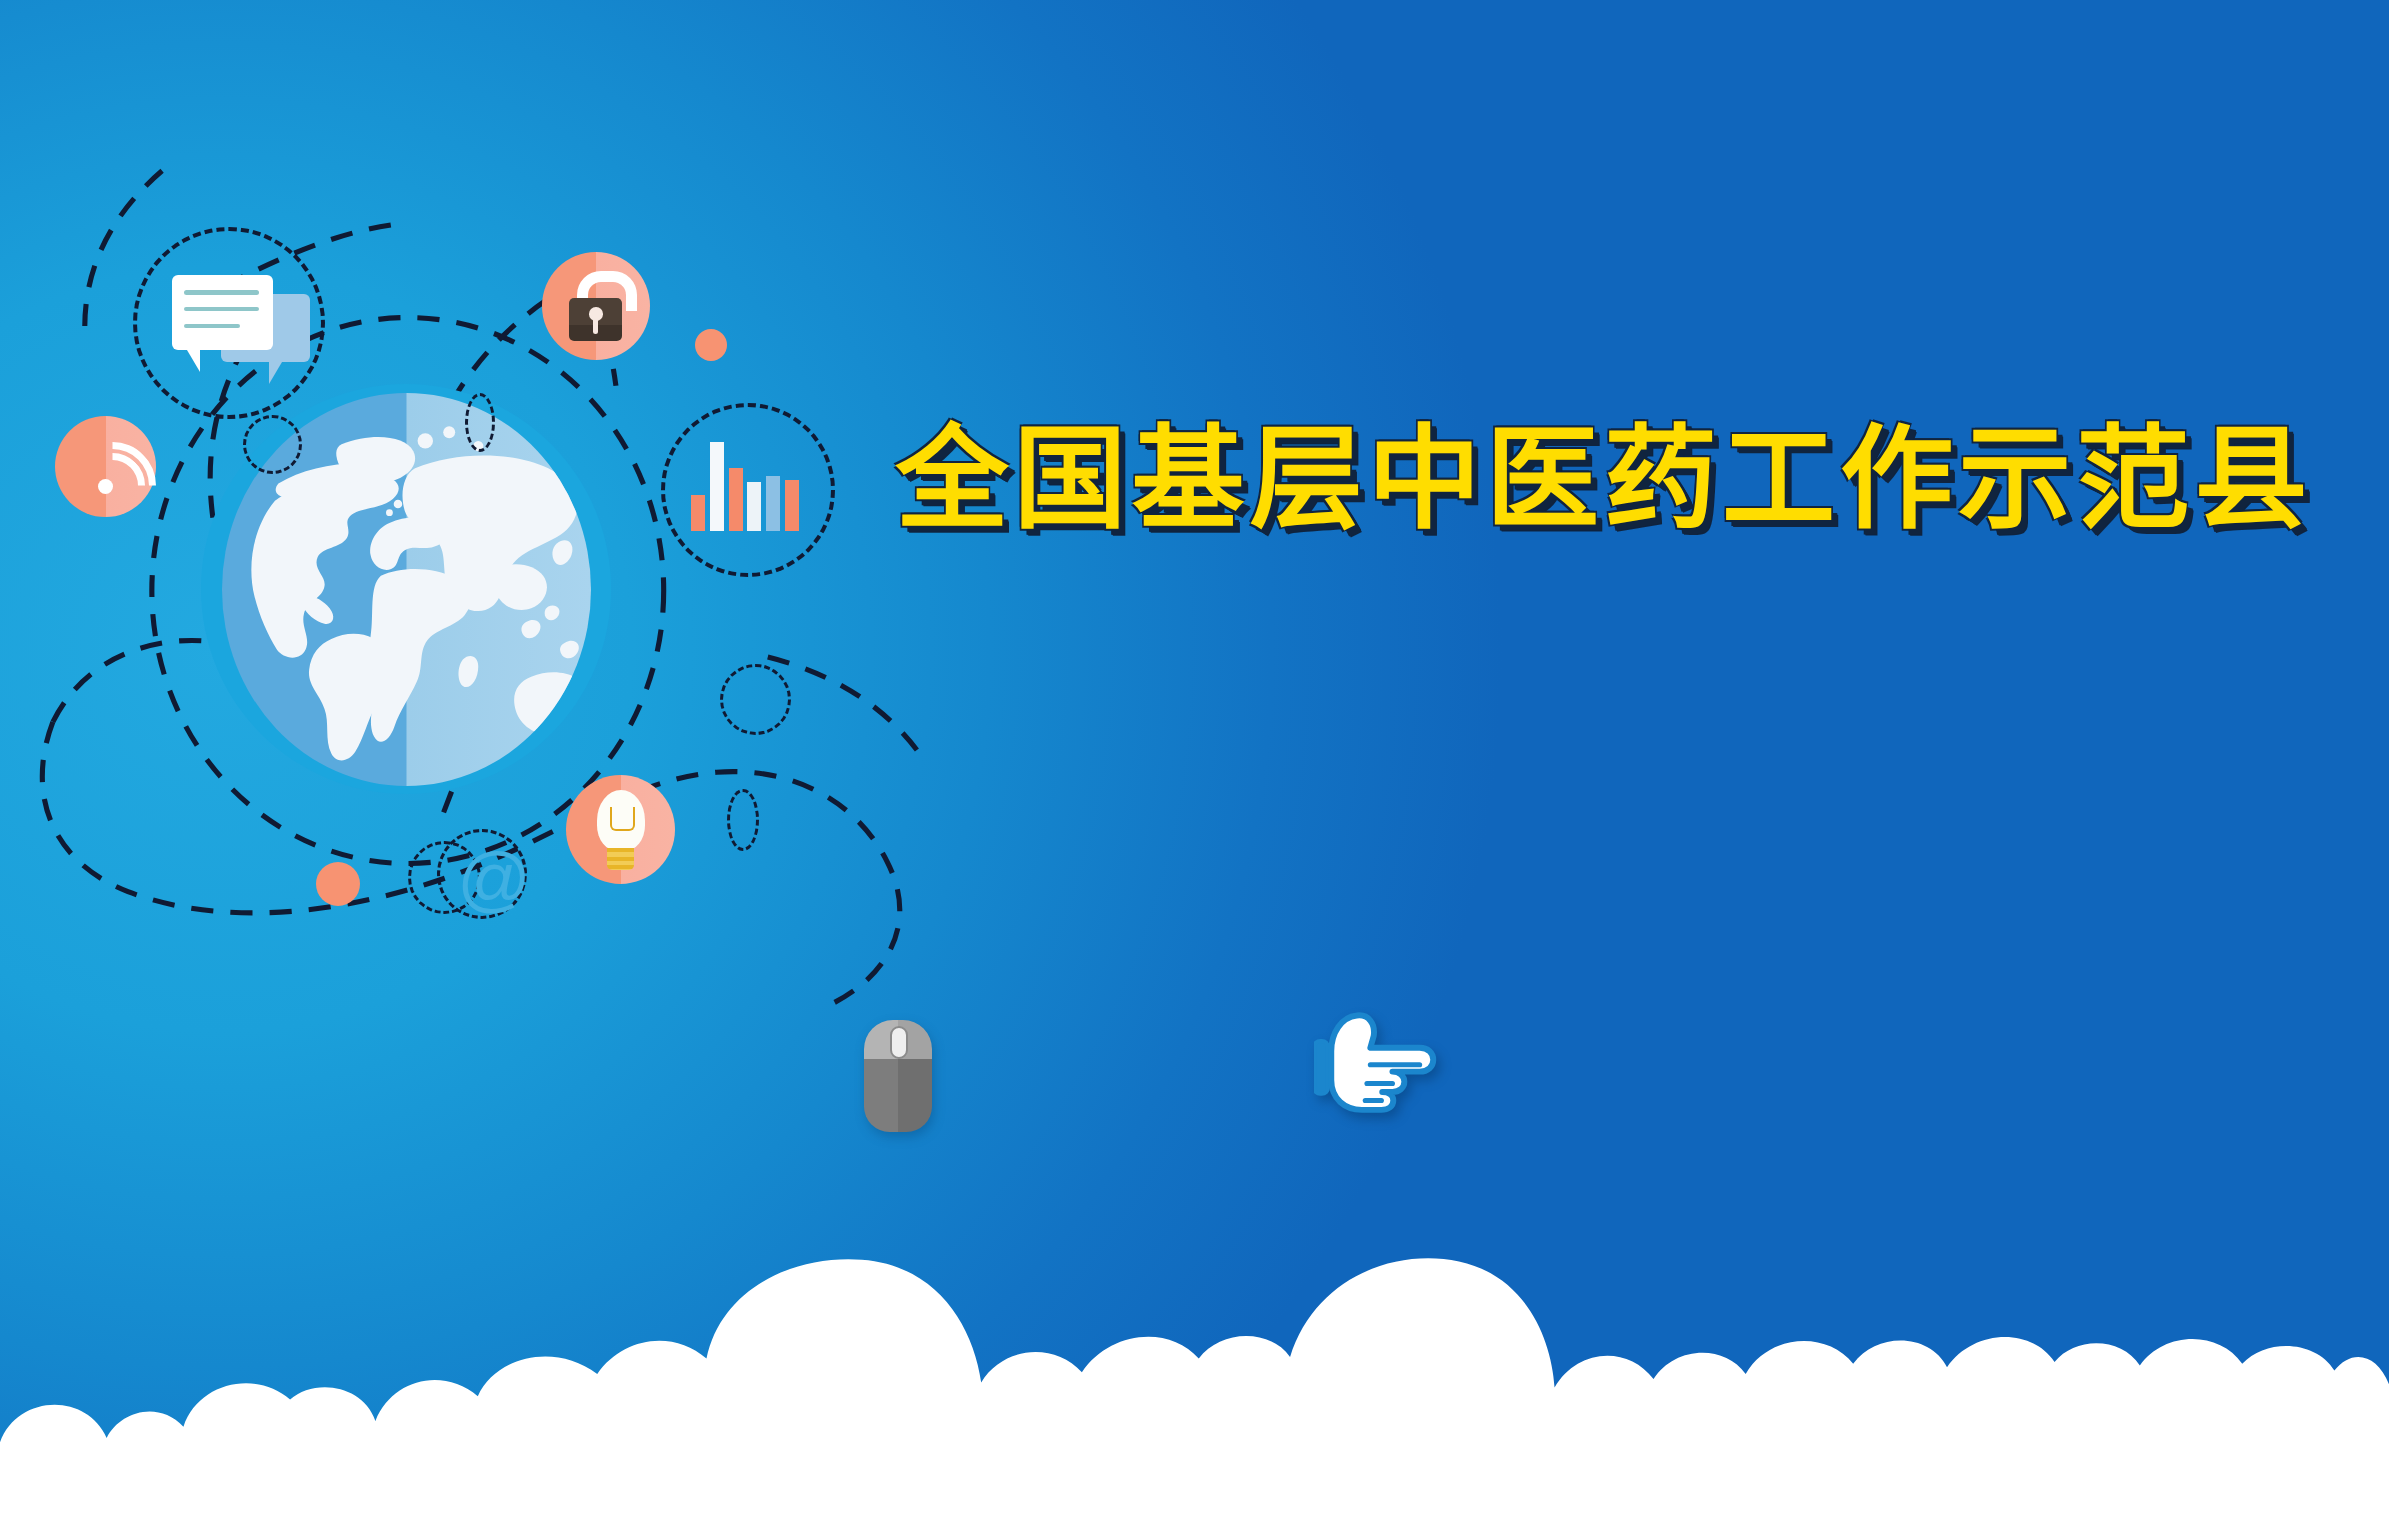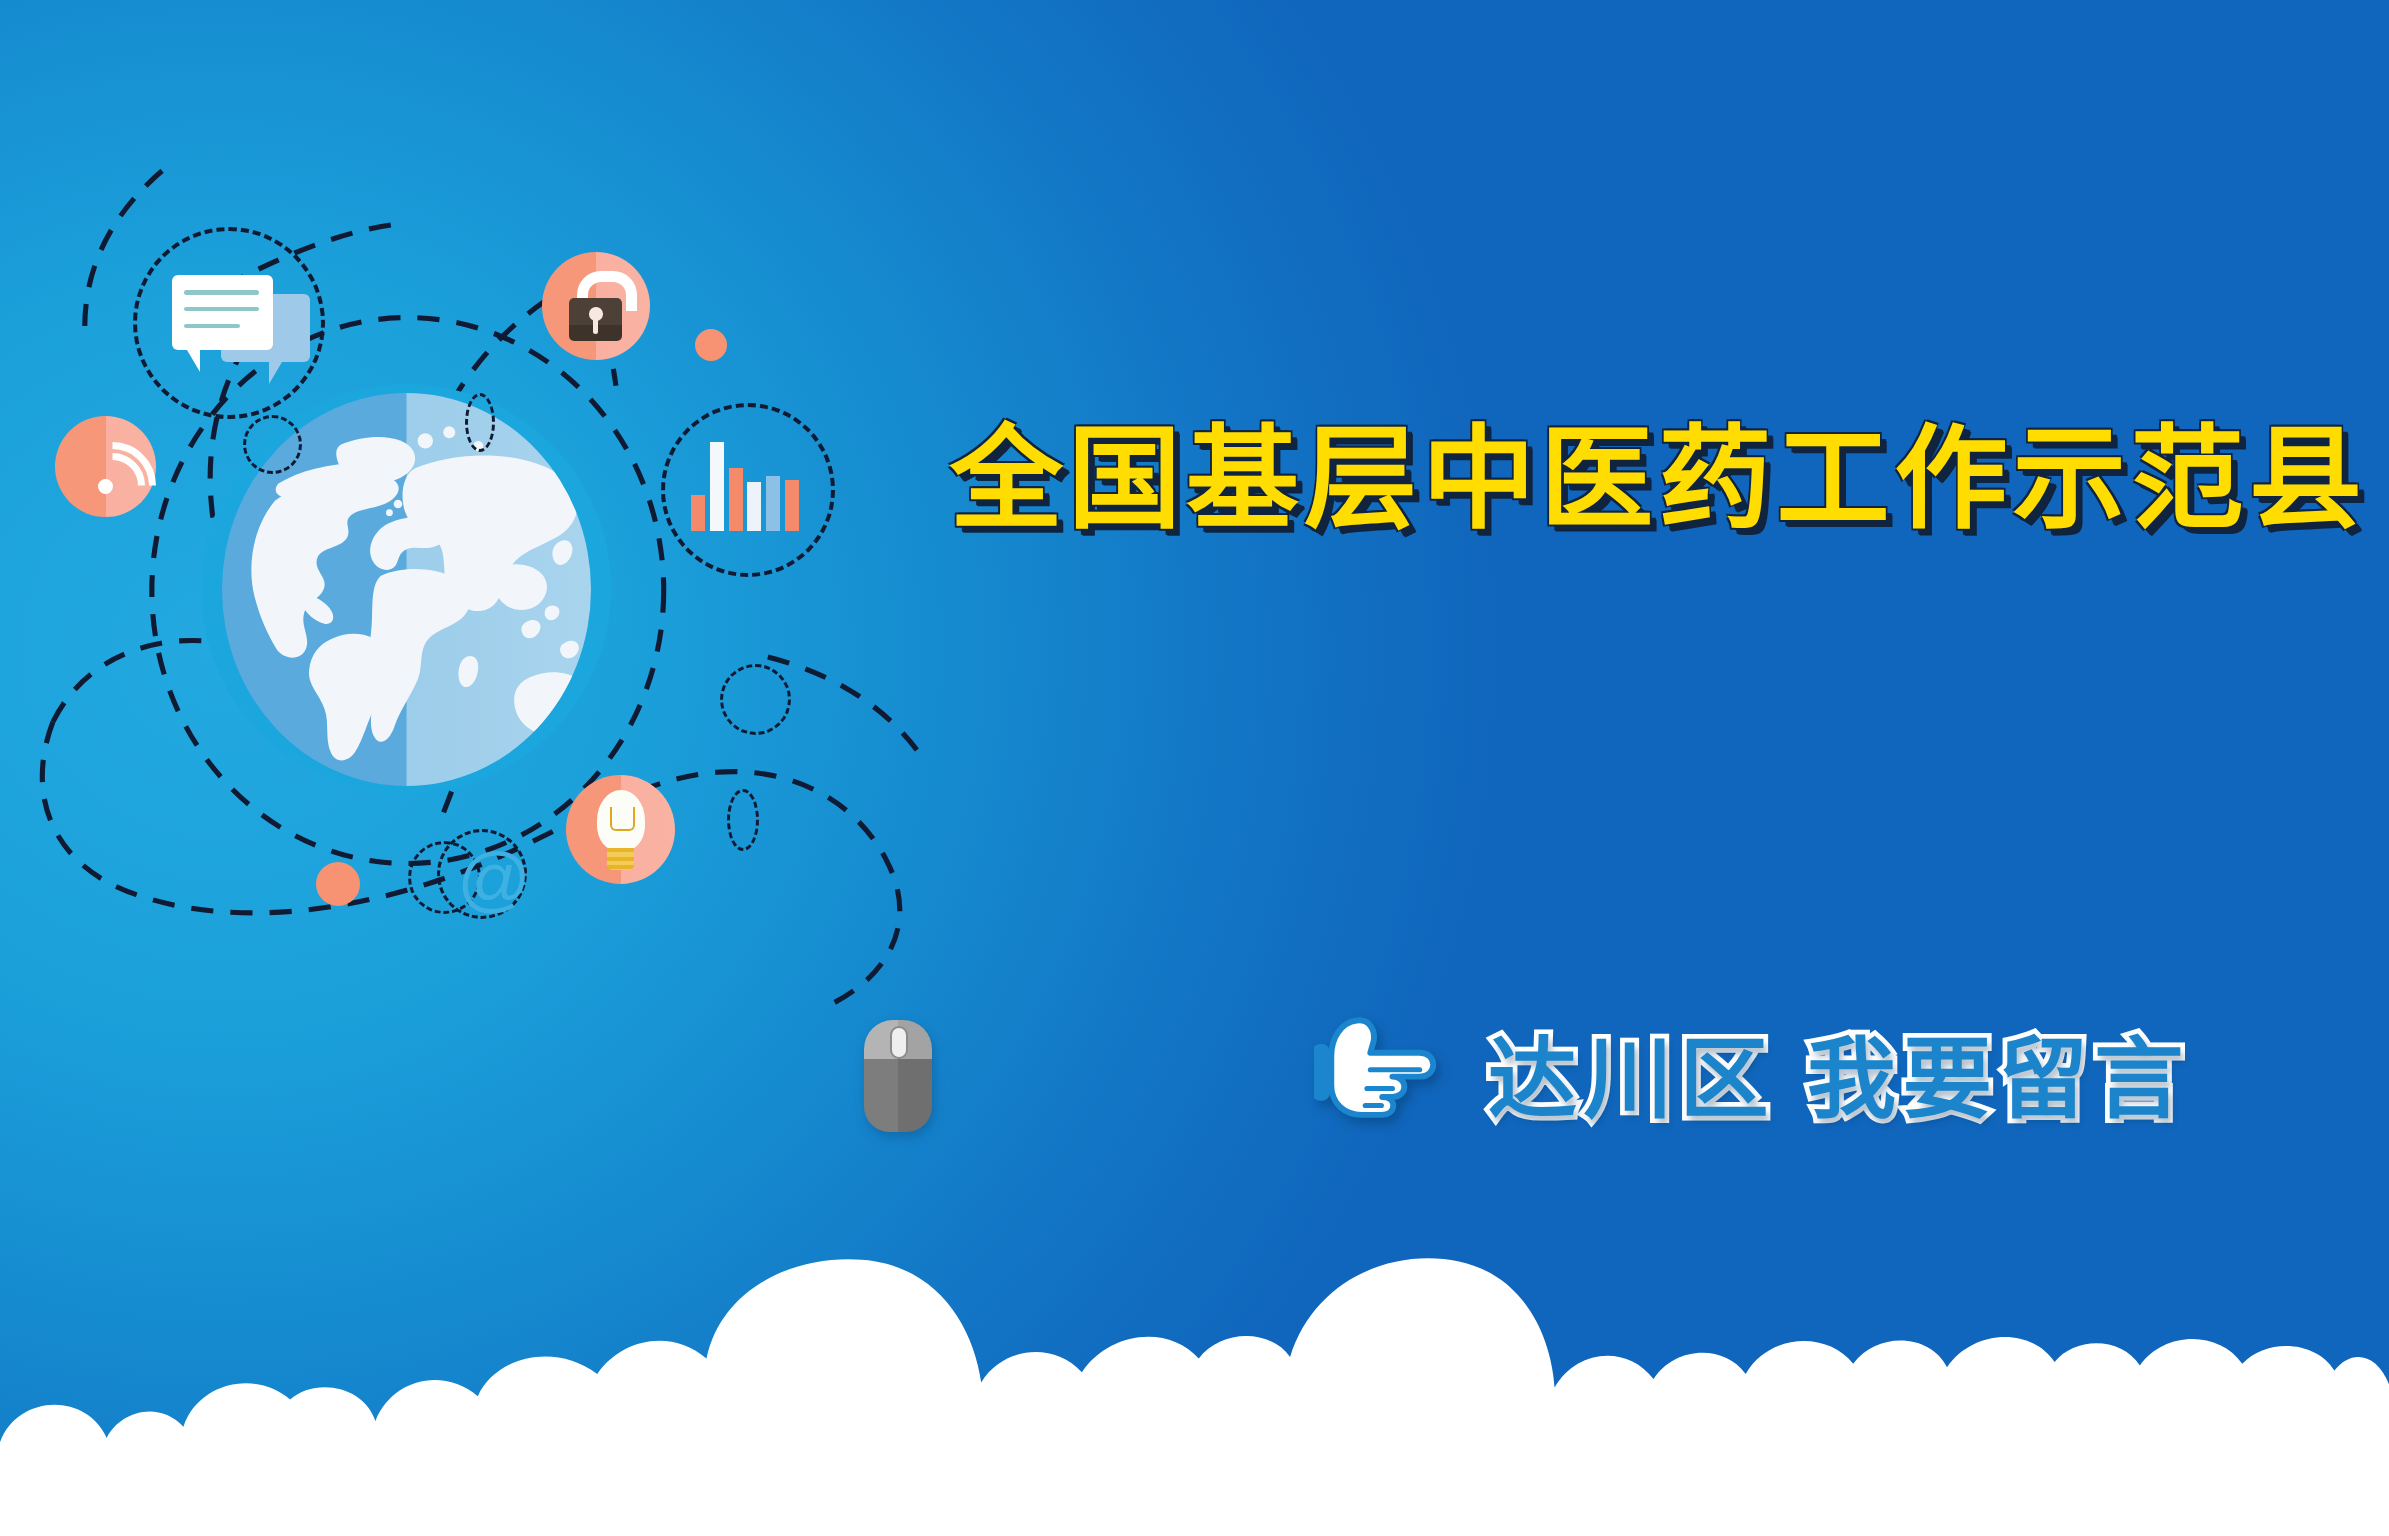--- a/index.html
+++ b/index.html
@@ -98,22 +98,21 @@
   .mouse-top{position:absolute;border-radius:29px 29px 0 0;
     background:linear-gradient(90deg,#b4b4b4 0%,#b4b4b4 50%,#a3a3a3 50%,#a3a3a3 100%);}
   .mouse-bot{position:absolute;border-radius:0 0 25.6px 25.6px;
     background:linear-gradient(90deg,#7d7d7d 0%,#7d7d7d 50%,#6f6f6f 50%,#6f6f6f 100%);}
   .mouse-wheel{position:absolute;border-radius:12px;background:#efefef;border:2.6px solid #8b8b8b;}
 
   
   .headline{
     position:absolute;
     left:853px;top:388px;width:1502px;
-    text-align:right;
-    margin-left:12px;
+    text-align:center;
   }
   .hl-line{
     color:#ffdd00;
     font-weight:bold;
     font-size:113px;
     line-height:1.62;
     letter-spacing:5.1px;
     white-space:nowrap;
     text-shadow:
        6px 6px 0 #10243f,
@@ -288,21 +287,20 @@
         <path d="M20 52 C20 30 32 12 50 10 C64 8 72 20 70 34 L66 48 L124 48
                  C134 48 140 54 140 62 C140 70 134 76 124 76 L92 76
                  C100 76 106 81 106 88 C106 95 100 100 92 100 L80 100
                  C88 100 93 104 93 110 C93 117 87 121 79 121 L56 121
                  C36 121 20 108 20 86 Z" fill="#ffffff" stroke="#1b86cd" stroke-width="7" stroke-linejoin="round"></path>
         <path d="M66 68 L124 68" stroke="#1b86cd" stroke-width="6" stroke-linecap="round" fill="none"></path>
         <path d="M62 90 L92 90" stroke="#1b86cd" stroke-width="6" stroke-linecap="round" fill="none"></path>
         <path d="M60 110 L79 110" stroke="#1b86cd" stroke-width="6" stroke-linecap="round" fill="none"></path>
       </svg>
     </div>
-    <div class="cta-text">达川区  我要留言</div>
   </div>
 
   <svg class="clouds" viewBox="0 0 2800 360" preserveAspectRatio="none">
     <path fill="#ffffff" d="
       M0 250
       C 20 195 100 190 125 245
       C 140 215 185 200 215 232
       C 232 180 300 165 340 200
       C 368 175 425 182 440 225
       C 460 175 520 162 560 196

